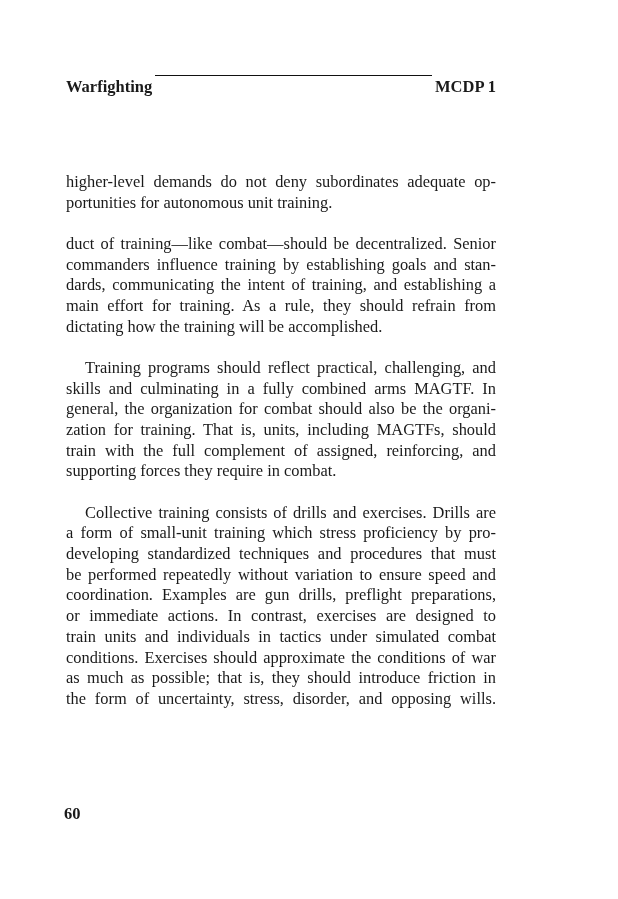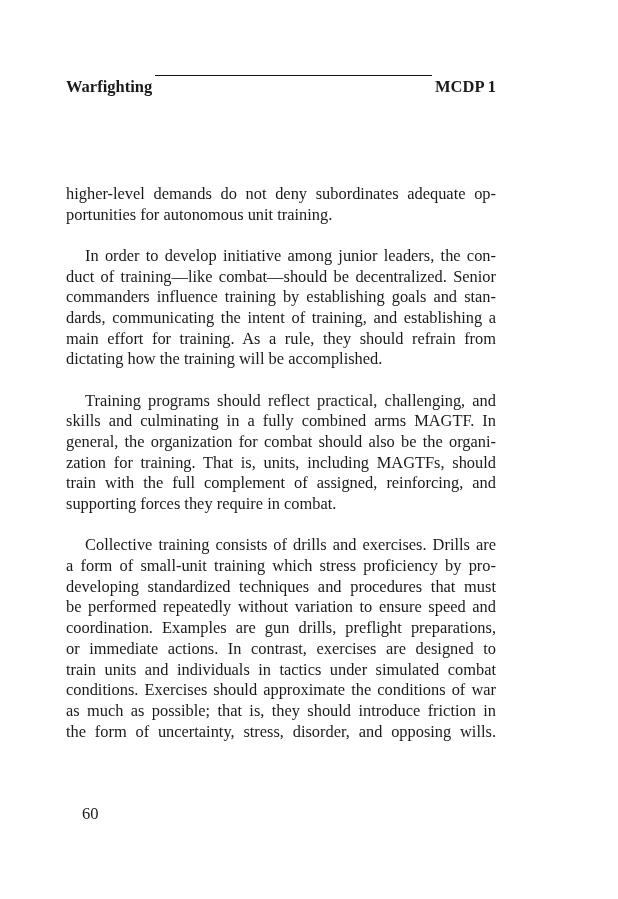--- a/index.html
+++ b/index.html
@@ -1,43 +1,42 @@
 <!DOCTYPE html>
 <html><head>
   <meta charset="utf-8">
   <style>
     html, body { margin: 0; padding: 0; background: #ffffff; }
     body { width: 618px; height: 899px; position: relative; overflow: hidden;
            font-family: "Liberation Serif", "DejaVu Serif", serif; color: #1a1a1a; }
     .header { position: absolute; left: 66px; top: 77px; width: 430px; height: 22px;
               display: flex; font-weight: bold; font-size: 16.5px; }
     .header .rule { flex: 1; height: 0; border-top: 1.6px solid #111; margin: 0 3px; position: relative; top: -2px; }
-    .body { position: absolute; left: 66px; top: 184px; width: 430px; font-size: 16.4px; }
+    .body { position: absolute; left: 66px; top: 172px; width: 430px; font-size: 16.4px; }
     .para { margin: 0 0 20.6px 0; }
     .line-j { display: block; height: 20.7px; line-height: 20.7px; text-align: justify; text-align-last: justify; }
     .line-j.last { text-align-last: left; }
     .line-j.indent { text-indent: 19px; }
-    .pagenum { position: absolute; left: 82px; top: 804px; font-weight: normal; font-size: 16.5px; }
+    .pagenum { position: absolute; left: 64px; top: 804px; font-weight: bold; font-size: 16.5px; }
   </style>
 </head>
 <body>
 
 <div class="header">
   <span>Warfighting</span>
   <span class="rule"></span>
   <span>MCDP 1</span>
 </div>
 
 <div class="body" id="body">
     <div class="para">
       <span class="line-j">higher-level demands do not deny subordinates adequate op-</span>
       <span class="line-j last">portunities for autonomous unit training.</span>
     </div>
     <div class="para">
-      <span class="line-j indent">In order to develop initiative among junior leaders, the con-</span>
       <span class="line-j">duct of training—like combat—should be decentralized. Senior</span>
       <span class="line-j">commanders influence training by establishing goals and stan-</span>
       <span class="line-j">dards, communicating the intent of training, and establishing a</span>
       <span class="line-j">main effort for training. As a rule, they should refrain from</span>
       <span class="line-j last">dictating how the training will be accomplished.</span>
     </div>
     <div class="para">
       <span class="line-j indent">Training programs should reflect practical, challenging, and</span>
       <span class="line-j">skills and culminating in a fully combined arms MAGTF. In</span>
       <span class="line-j">general, the organization for combat should also be the organi-</span>

